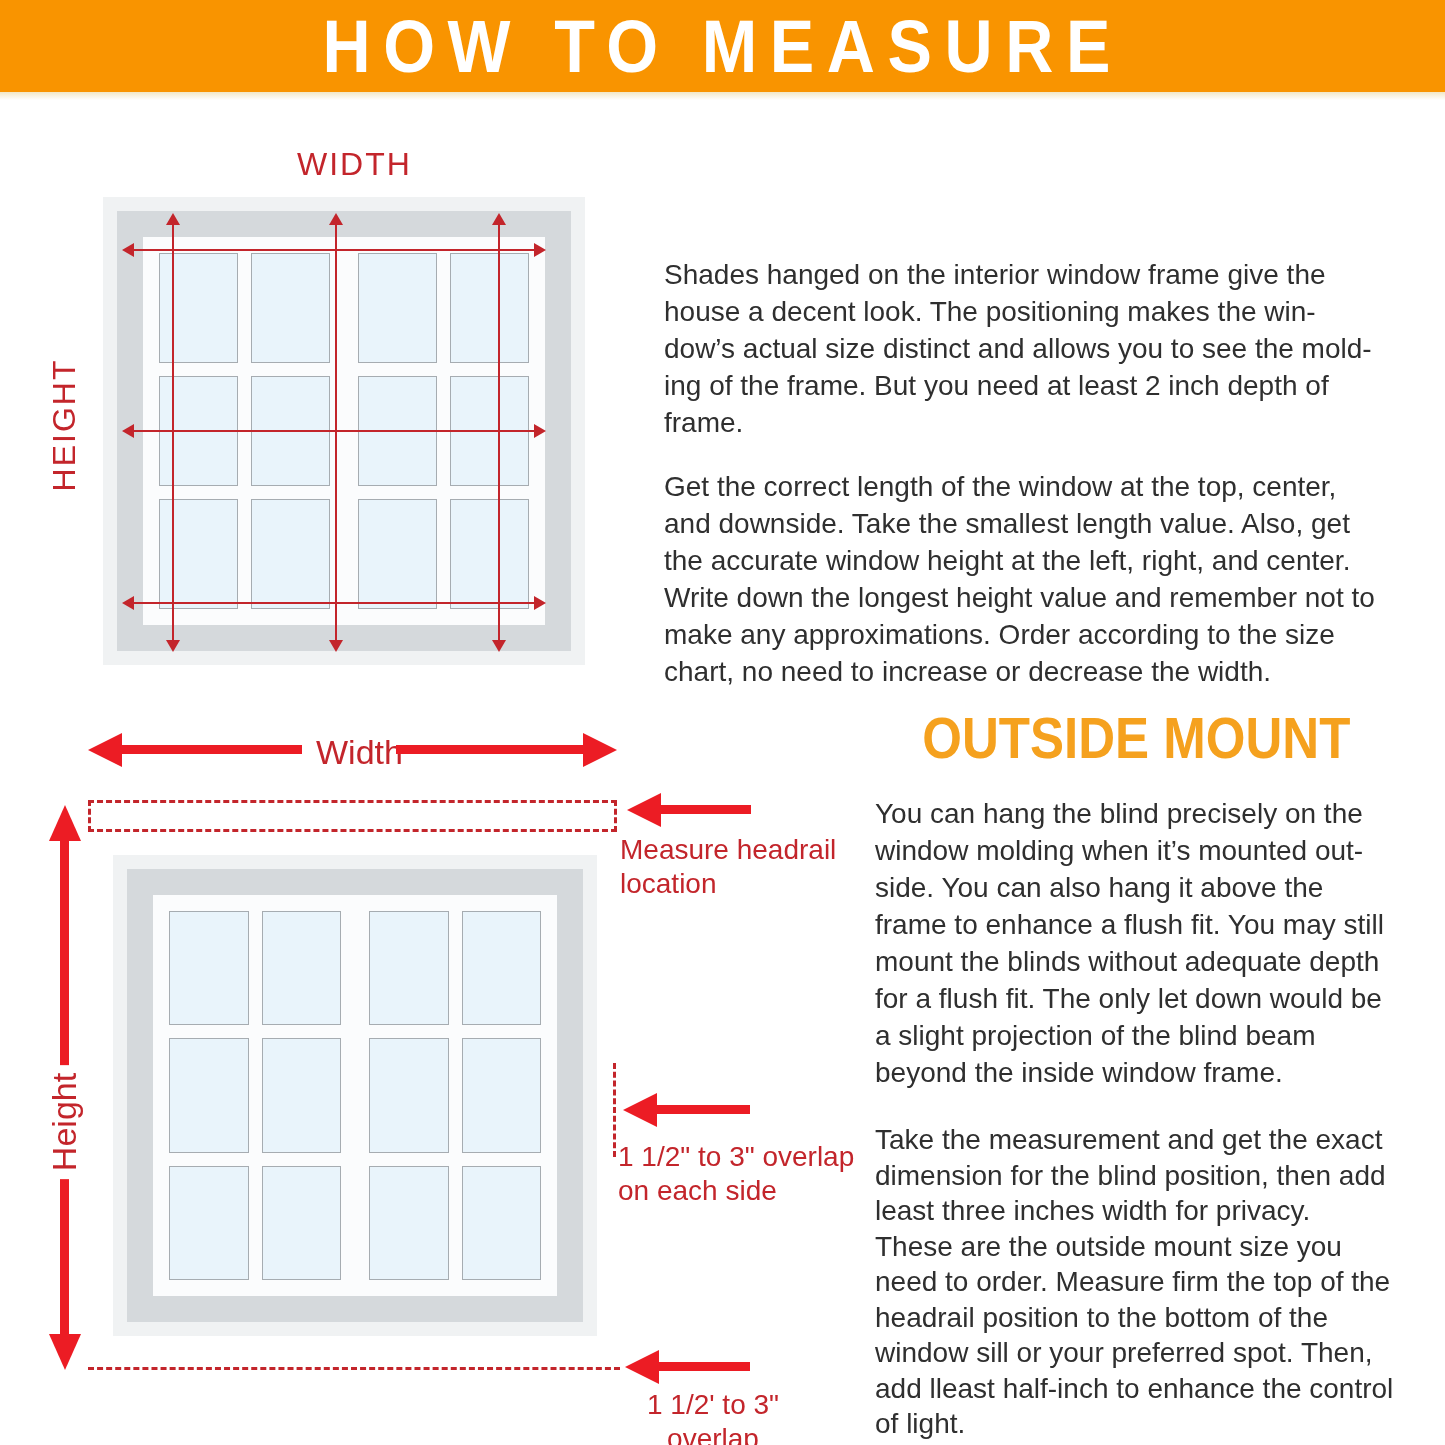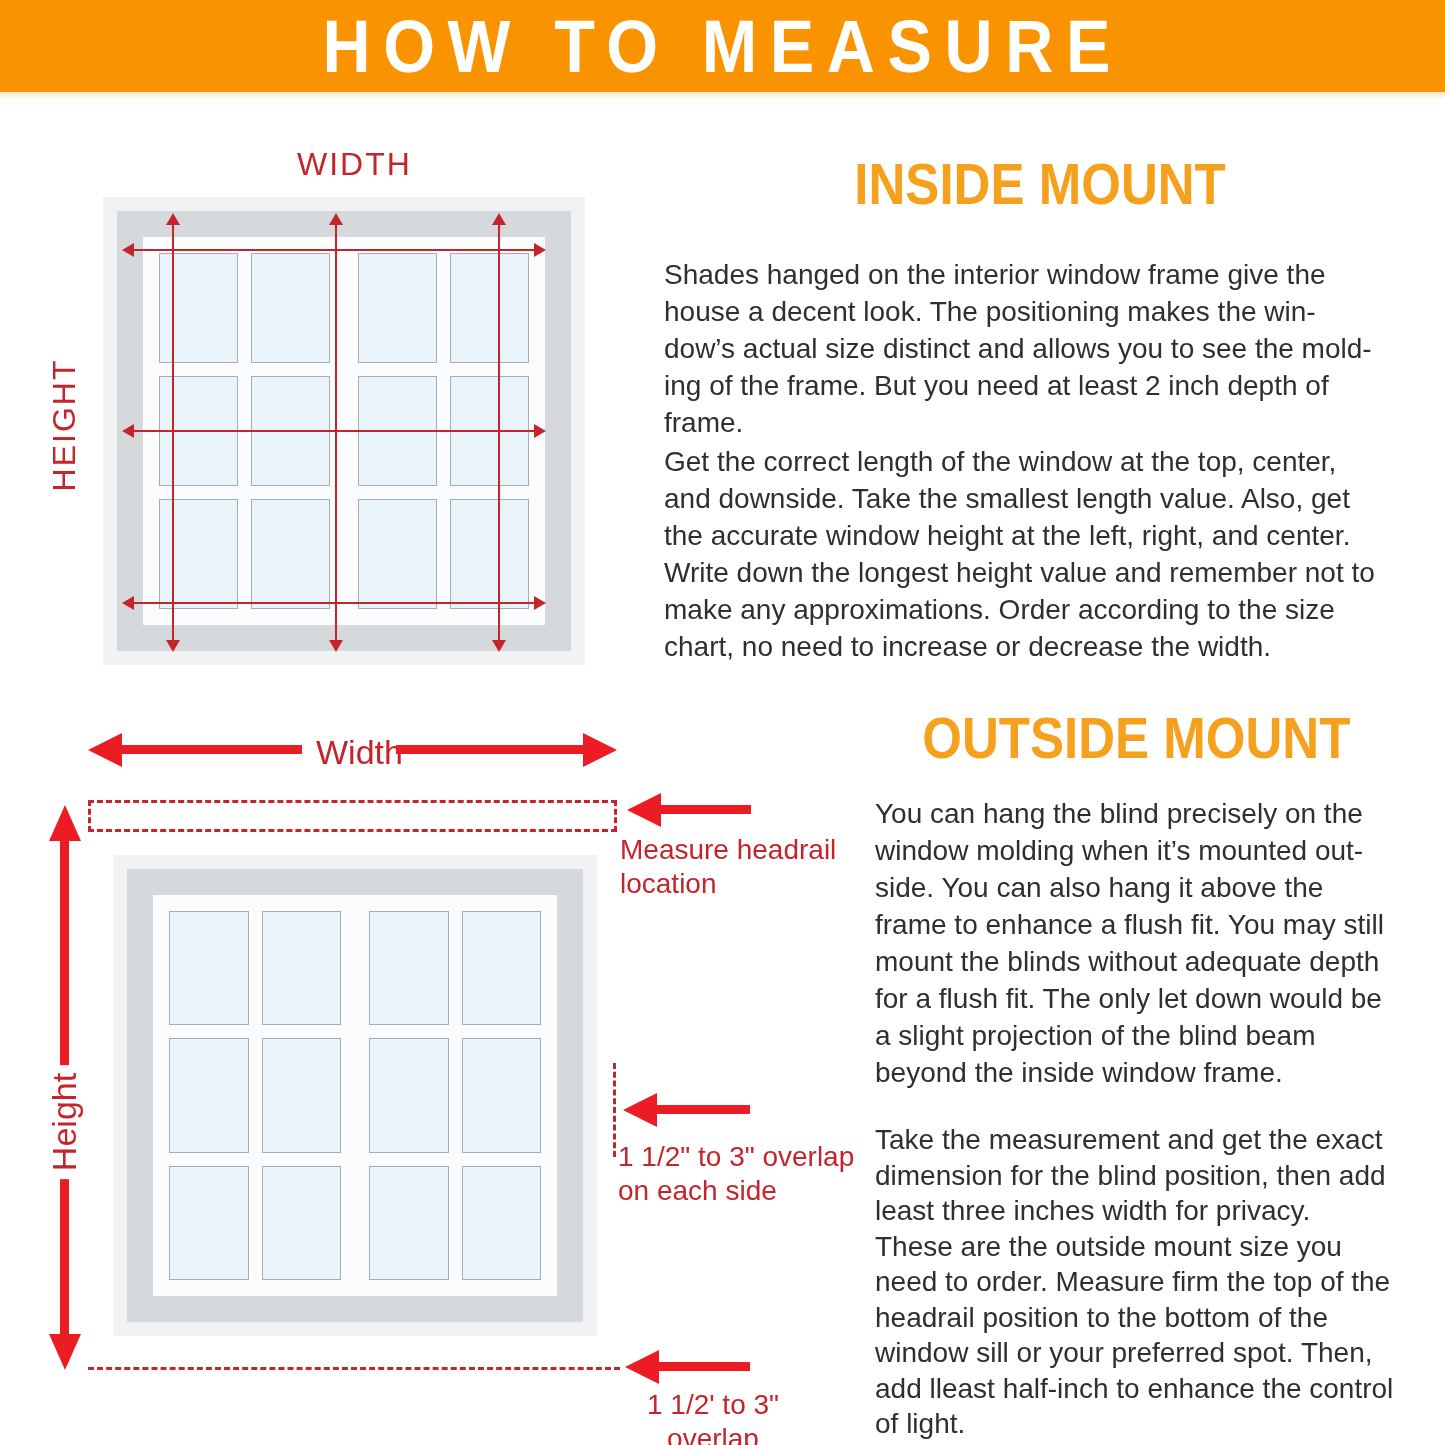--- a/index.html
+++ b/index.html
@@ -122,29 +122,26 @@
 
     <div class="tline-v" style="left:172px;top:225px;height:415px;"></div>
     <div class="tline-v" style="left:335px;top:225px;height:415px;"></div>
     <div class="tline-v" style="left:498px;top:225px;height:415px;"></div>
 
     <div class="tline-h" style="left:134px;top:249px;width:400px;"></div>
     <div class="tline-h" style="left:134px;top:430px;width:400px;"></div>
     <div class="tline-h" style="left:134px;top:602px;width:400px;"></div>
   </div>
 
-  <h2 class="section-heading" style="left:790px;top:150px;width:500px;">
-    <span>INSIDE MOUNT</span>
-  </h2>
   <p class="para" style="left:664px;top:256px;width:770px;">Shades hanged on the interior window frame give the
 house a decent look. The positioning makes the win-
 dow’s actual size distinct and allows you to see the mold-
 ing of the frame. But you need at least 2 inch depth of
 frame.</p>
-  <p class="para" style="left:664px;top:443px;width:770px;">Get the correct length of the window at the top, center,
+  <p class="para" style="left:664px;top:468px;width:770px;">Get the correct length of the window at the top, center,
 and downside. Take the smallest length value. Also, get
 the accurate window height at the left, right, and center.
 Write down the longest height value and remember not to
 make any approximations. Order according to the size
 chart, no need to increase or decrease the width.</p>
 
   <h2 class="section-heading" style="left:886px;top:704px;width:500px;">
     <span>OUTSIDE MOUNT</span>
   </h2>
   <p class="para" style="left:875px;top:795px;width:560px;">You can hang the blind precisely on the

